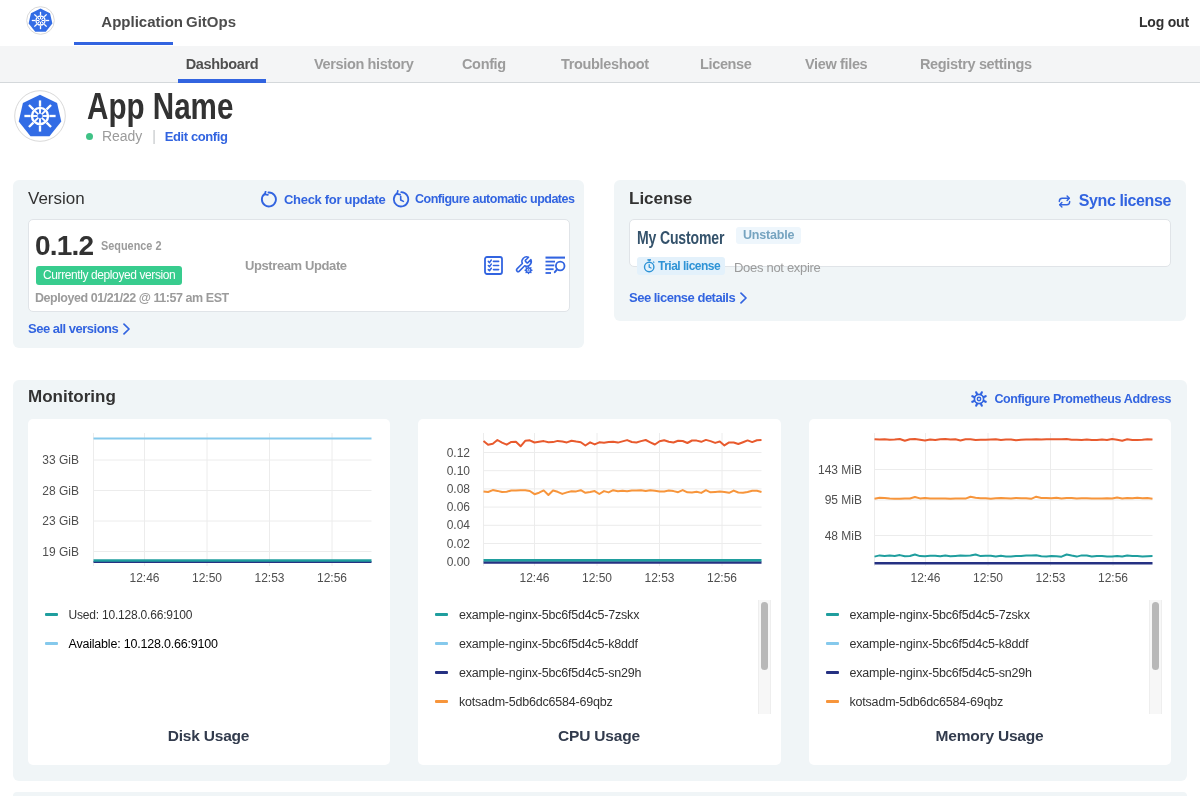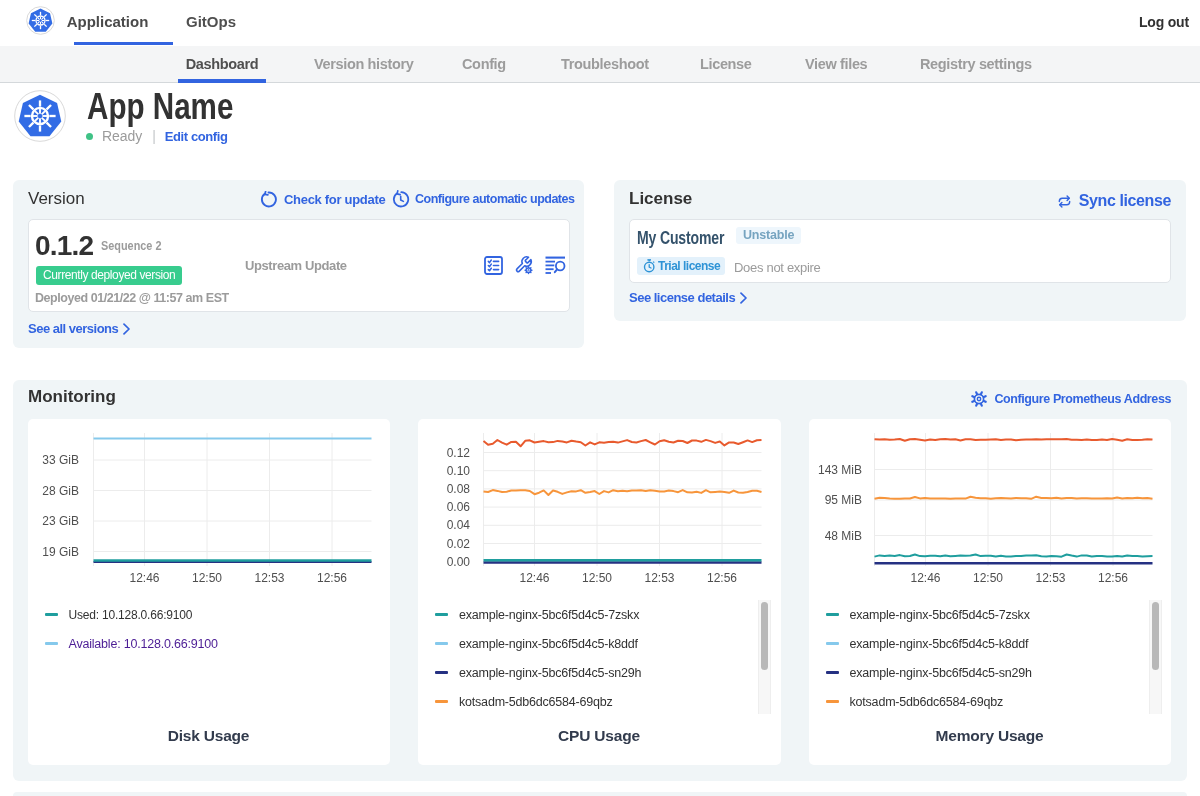--- a/index.html
+++ b/index.html
@@ -32,21 +32,21 @@
           <line x1="10.81" y1="10.81" x2="8.35" y2="8.35" stroke="#fff" stroke-width="1.305"></line>
           <line x1="14.50" y1="13.20" x2="14.50" y2="10.59" stroke="#fff" stroke-width="1.044"></line>
           <line x1="15.42" y1="13.58" x2="17.27" y2="11.73" stroke="#fff" stroke-width="1.044"></line>
           <line x1="15.80" y1="14.50" x2="18.41" y2="14.50" stroke="#fff" stroke-width="1.044"></line>
           <line x1="15.42" y1="15.42" x2="17.27" y2="17.27" stroke="#fff" stroke-width="1.044"></line>
           <line x1="14.50" y1="15.80" x2="14.50" y2="18.41" stroke="#fff" stroke-width="1.044"></line>
           <line x1="13.58" y1="15.42" x2="11.73" y2="17.27" stroke="#fff" stroke-width="1.044"></line>
           <line x1="13.20" y1="14.50" x2="10.59" y2="14.50" stroke="#fff" stroke-width="1.044"></line>
           <line x1="13.58" y1="13.58" x2="11.73" y2="11.73" stroke="#fff" stroke-width="1.044"></line>
         </svg></div>
-  <div class="toptab" style="left:58px; width:99px; text-align:center;">Application</div>
+  <div class="toptab" style="left:84px; width:99px; text-align:right;">Application</div>
   <div class="toptab" style="left:186px; color:#4f4f4f;">GitOps</div>
   <div class="abs" style="left:74px; top:42px; width:99px; height:3px; background:#3264e0;"></div>
   <div class="abs" style="left:1139px; top:0; height:46px; line-height:44px; font-size:14px; font-weight:700; color:#323232; letter-spacing:-0.2px;">Log out</div>
 </div>
 
 <div id="subnav">
   <div class="subtab" style="left:178px; width:88px; text-align:center; color:#4f4f4f;">Dashboard</div>
   <div class="abs" style="left:178px; top:33px; width:88px; height:3.5px; background:#3264e0;"></div>
   <div class="subtab" style="left:314px;">Version history</div>
   <div class="subtab" style="left:462px;">Config</div>
@@ -155,21 +155,21 @@
         <div style="display:flex; align-items:center;">
           <span style="display:inline-block;width:15px;height:15px;"><svg width="15" height="15" viewBox="0 0 15 15">
               <path d="M2.3 7.6 C2.3 5.2 3.2 4.3 5.2 4.3 L12.0 4.3" fill="none" stroke="#3264e0" stroke-width="1.4" stroke-linecap="round"></path>
               <path d="M10.1 2.0 L12.3 4.3 L10.1 6.6" fill="none" stroke="#3264e0" stroke-width="1.4" stroke-linecap="round" stroke-linejoin="round"></path>
               <path d="M12.7 7.4 C12.7 9.8 11.8 10.7 9.8 10.7 L3.0 10.7" fill="none" stroke="#3264e0" stroke-width="1.4" stroke-linecap="round"></path>
               <path d="M4.9 8.4 L2.7 10.7 L4.9 13.0" fill="none" stroke="#3264e0" stroke-width="1.4" stroke-linecap="round" stroke-linejoin="round"></path>
             </svg></span>
           <span style="margin-left:7px; font-size:16px; font-weight:700; color:#3264e0; letter-spacing:-0.4px;">Sync license</span>
         </div>
       </div>
-  <div class="abs" style="left:15px; top:39px; width:542px; height:64px; background:#fff; border:1px solid #e0e4e8; border-radius:5px;">
+  <div class="abs" style="left:15px; top:39px; width:542px; height:48px; background:#fff; border:1px solid #e0e4e8; border-radius:5px;">
     <div class="abs" style="left:7px; top:8px; font-size:18px; font-weight:700; color:#34526b; letter-spacing:-0.2px; transform:scaleX(0.78); transform-origin:left top;">My Customer</div>
     <div class="abs" style="left:106px; top:7px; height:17px; line-height:17px; padding:0 7px; background:#eef6fc; border-radius:3px; font-size:12.5px; font-weight:600; color:#76a4c0; letter-spacing:-0.2px;">Unstable</div>
     <div class="abs" style="left:7px; top:37px; height:18px; line-height:18px; padding:0 5px 0 21px; background:#e3f1fb; border-radius:3px; font-size:12px; font-weight:700; color:#2e93d6; letter-spacing:-0.5px;" id="trial-badge"><svg width="13" height="14" viewBox="0 0 13 14" style="position:absolute; left:6px; top:2px;">
             <circle cx="6.2" cy="8" r="4.7" fill="none" stroke="#2e93d6" stroke-width="1.4"></circle>
             <line x1="6.2" y1="2.2" x2="6.2" y2="0.9" stroke="#2e93d6" stroke-width="1.4"></line>
             <line x1="4.4" y1="0.9" x2="8.0" y2="0.9" stroke="#2e93d6" stroke-width="1.5"></line>
             <line x1="10.2" y1="2.6" x2="11.2" y2="3.6" stroke="#2e93d6" stroke-width="1.3"></line>
             <path d="M6.2 5.6 L6.2 8.2 L8.0 9.0" fill="none" stroke="#2e93d6" stroke-width="1.3" stroke-linecap="round" stroke-linejoin="round"></path>
           </svg>Trial license</div>
     <div class="abs" style="left:104px; top:40px; font-size:13px; font-weight:500; color:#9b9b9b; letter-spacing:-0.3px;">Does not expire</div>
@@ -215,21 +215,21 @@
 <text x="51" y="136.5" font-size="12" fill="#4f4f4f" text-anchor="end" font-family="Liberation Sans, sans-serif">19 GiB</text>
 <text x="116.5" y="163" font-size="12" fill="#4f4f4f" text-anchor="middle" font-family="Liberation Sans, sans-serif">12:46</text>
 <text x="179" y="163" font-size="12" fill="#4f4f4f" text-anchor="middle" font-family="Liberation Sans, sans-serif">12:50</text>
 <text x="241.5" y="163" font-size="12" fill="#4f4f4f" text-anchor="middle" font-family="Liberation Sans, sans-serif">12:53</text>
 <text x="304" y="163" font-size="12" fill="#4f4f4f" text-anchor="middle" font-family="Liberation Sans, sans-serif">12:56</text>
 <path d="M65.5 19.5L343.5 19.5" stroke="#85c9ec" stroke-width="2" fill="none"></path>
 <path d="M65.5 143L343.5 143" stroke="#253182" stroke-width="2" fill="none"></path>
 <path d="M65.5 141.5L343.5 141.5" stroke="#1f9e9e" stroke-width="2.5" fill="none"></path>
 </svg>
 <div style="position:absolute; left:17px; top:189px; height:14px; line-height:14px; font-size:12px; color:#323232;"><span style="display:inline-block; width:13px; height:3px; background:#1f9e9e; vertical-align:3px; border-radius:1px;"></span><span style="margin-left:11px; letter-spacing:-0.2px;">Used: 10.128.0.66:9100</span></div>
-<div style="position:absolute; left:17px; top:218px; height:14px; line-height:14px; font-size:12.5px; color:#4c1d95;"><span style="display:inline-block; width:13px; height:3px; background:#85c9ec; vertical-align:3px; border-radius:1px;"></span><span style="margin-left:11px; letter-spacing:-0.2px;">Available: 10.128.0.66:9100</span></div>
+<div style="position:absolute; left:17px; top:218px; height:14px; line-height:14px; font-size:12.5px; color:#000000;"><span style="display:inline-block; width:13px; height:3px; background:#85c9ec; vertical-align:3px; border-radius:1px;"></span><span style="margin-left:11px; letter-spacing:-0.2px;">Available: 10.128.0.66:9100</span></div>
 <div style="position:absolute; left:0; top:308px; width:362px; text-align:center; font-size:15.5px; font-weight:700; color:#323b4d; letter-spacing:-0.2px;">Disk Usage</div>
 </div>
   <div class="abs" style="left:405px; top:39px; width:362.5px; height:346px; background:#fff; border-radius:5px;" id="chart-cpu">
 <svg width="362" height="346" style="position:absolute;left:0;top:0;">
 <line x1="65.5" y1="14" x2="65.5" y2="147" stroke="#ececec" stroke-width="1"></line>
 <line x1="116.5" y1="14" x2="116.5" y2="147" stroke="#ececec" stroke-width="1"></line>
 <line x1="179" y1="14" x2="179" y2="147" stroke="#ececec" stroke-width="1"></line>
 <line x1="241.5" y1="14" x2="241.5" y2="147" stroke="#ececec" stroke-width="1"></line>
 <line x1="304" y1="14" x2="304" y2="147" stroke="#ececec" stroke-width="1"></line>
 <line x1="65.5" y1="33.5" x2="343.5" y2="33.5" stroke="#ececec" stroke-width="1"></line>

